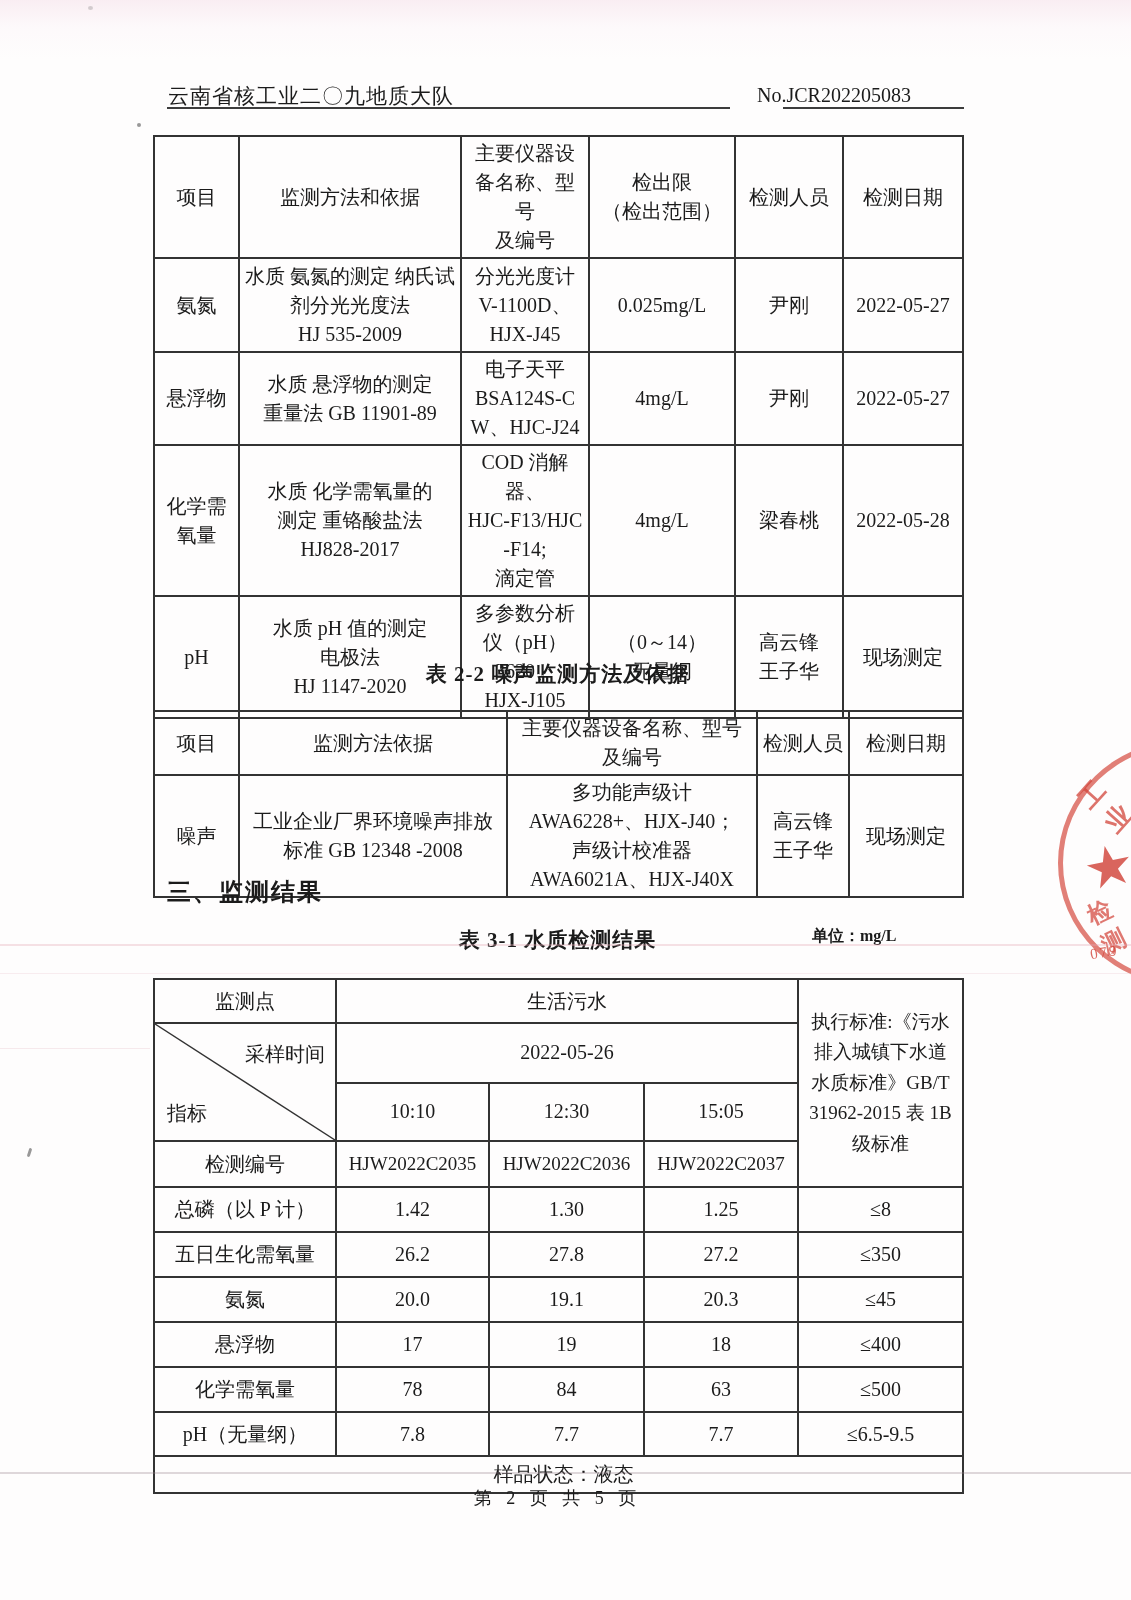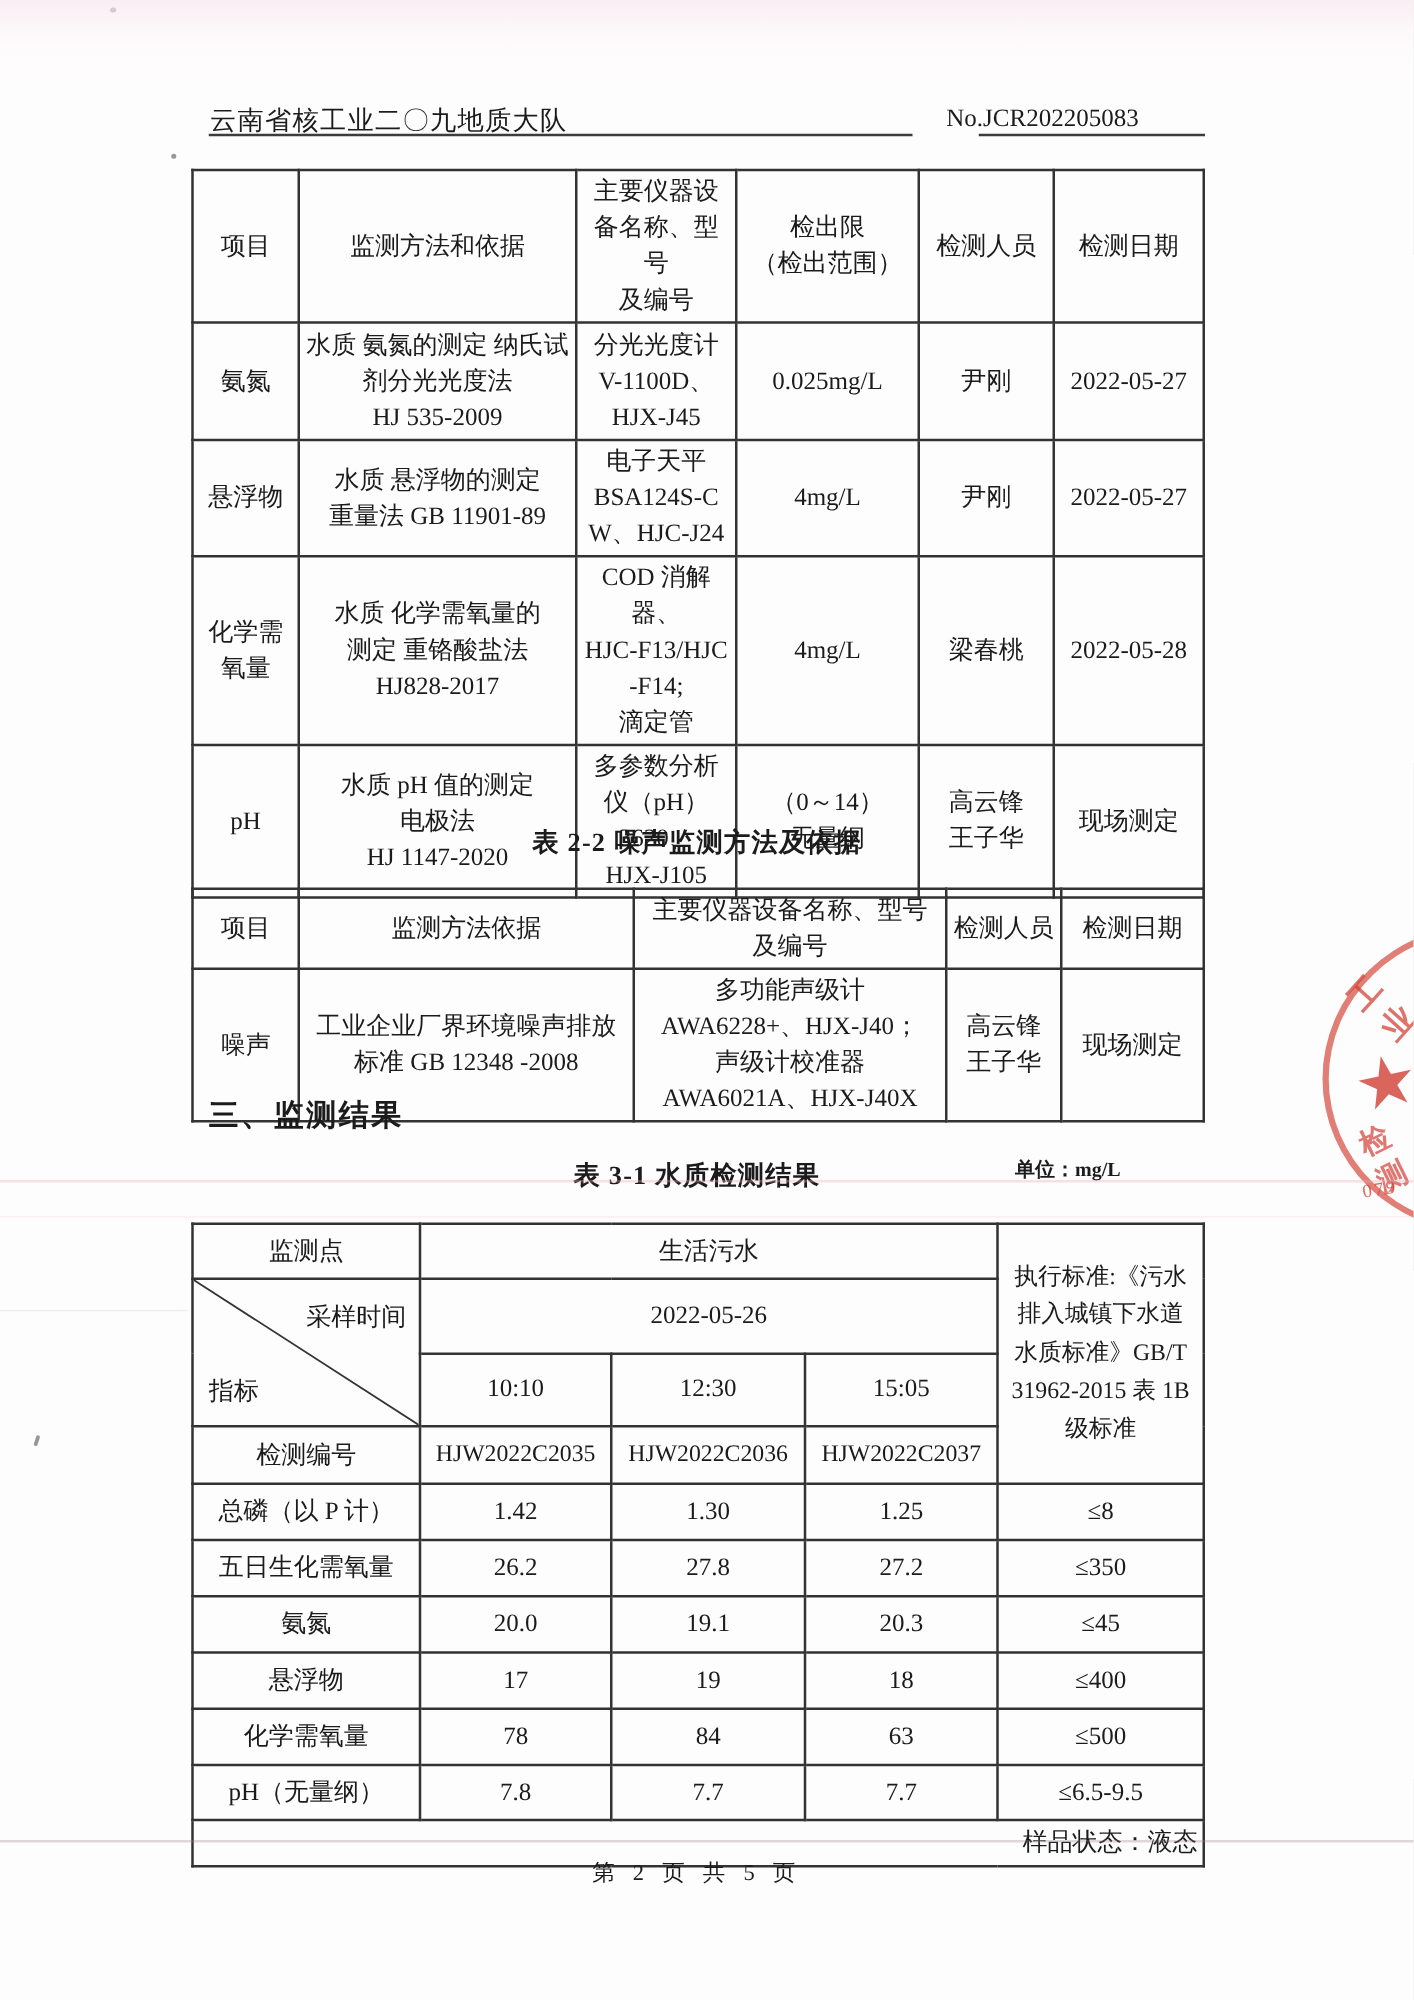--- a/index.html
+++ b/index.html
@@ -33,21 +33,21 @@
     font-weight:bold;font-size:21px;letter-spacing:1px;}
   .t3unit{position:absolute;left:812px;top:926px;font-weight:bold;font-size:16px;}
   .footer{position:absolute;left:153px;top:1486px;width:809px;text-align:center;
     font-size:18px;letter-spacing:5px;}
 
   .corner{position:relative;padding:0;}
   .corner svg{position:absolute;left:0;top:0;width:100%;height:100%;}
   .corner .ct{position:absolute;right:10px;top:16px;font-size:20px;}
   .corner .cb{position:absolute;left:12px;bottom:12px;font-size:20px;}
   .std{font-size:19px;line-height:1.6;padding:4px 8px;}
-  .statecell{text-align:right;padding-left:14px;}
+  .statecell{text-align:center;padding-left:14px;}
 
   
   .stamp-ring{position:absolute;left:1058px;top:740px;width:244px;height:236px;
     border:5px solid rgba(214,77,66,.72);border-radius:50%;}
   .stamp-star{position:absolute;left:1084px;top:834px;font-size:56px;
     color:rgba(206,58,48,.78);transform:rotate(-12deg);
     font-family:"DejaVu Sans",sans-serif;}
   .stamp-t{position:absolute;left:1090px;top:766px;font-size:26px;font-weight:bold;
     color:rgba(210,68,58,.75);transform:rotate(-48deg);letter-spacing:4px;}
   .stamp-b{position:absolute;left:1094px;top:892px;font-size:24px;font-weight:bold;

